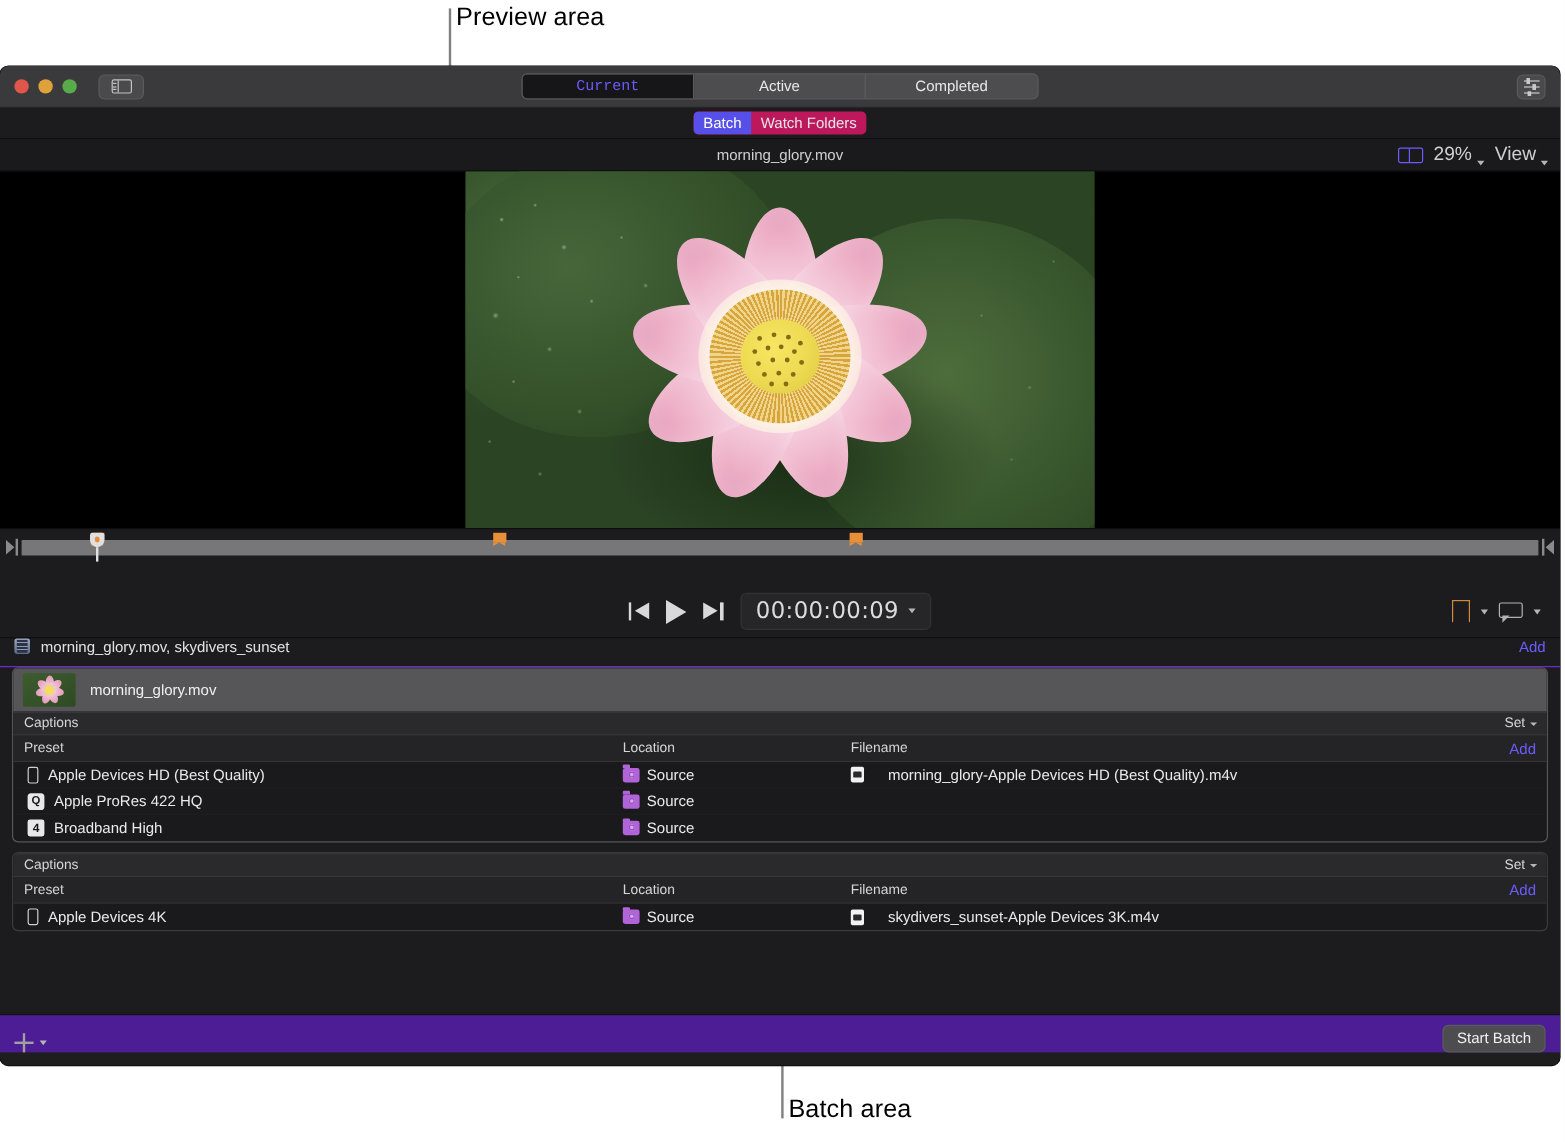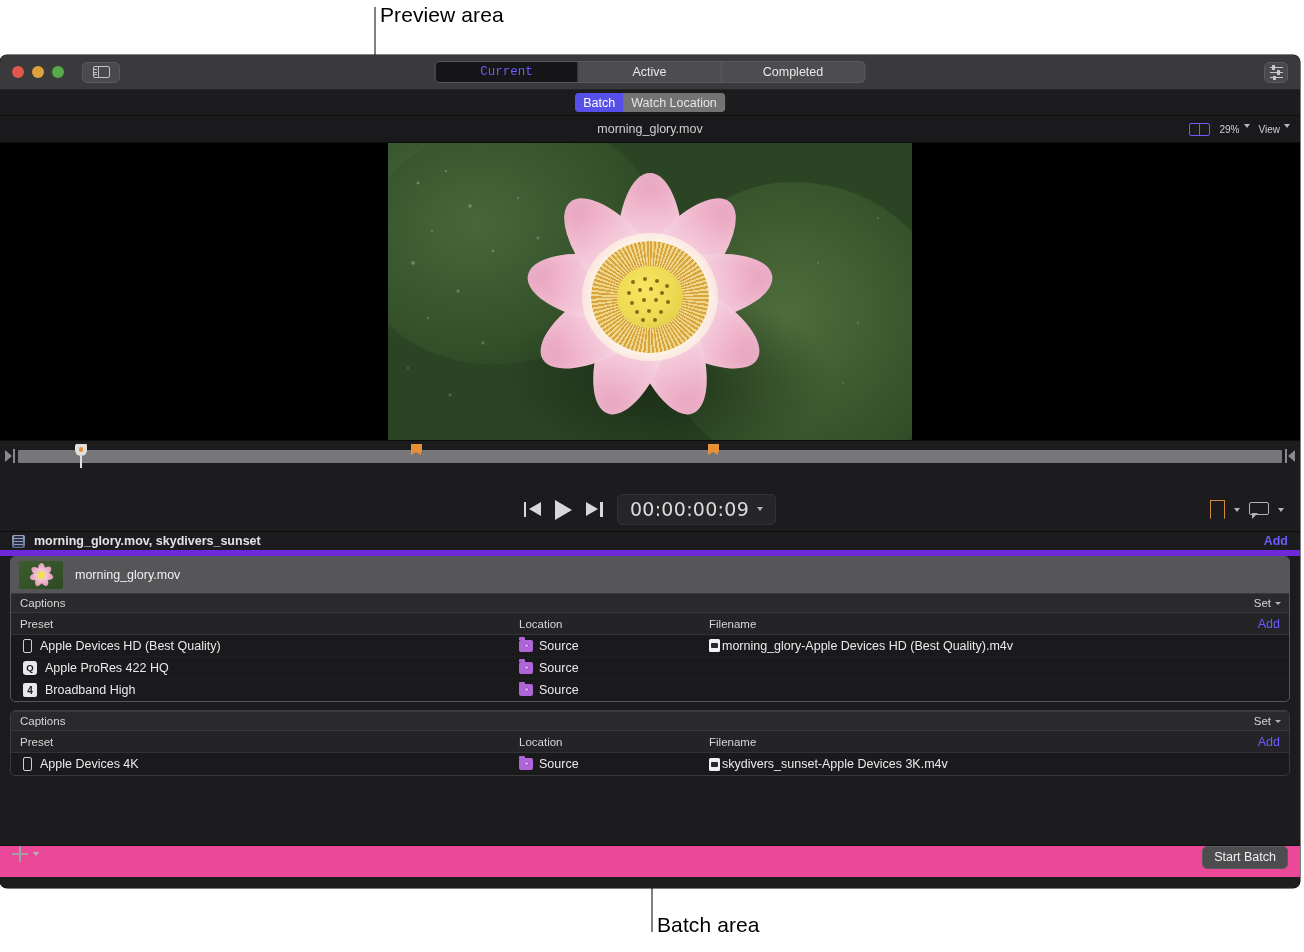--- a/index.html
+++ b/index.html
@@ -109,21 +109,21 @@
   
   .subtoolbar {
     position: relative;
     height: 26px;
     background: #1c1c1e;
     border-bottom: 1px solid #101011;
   }
   .bwseg {
     position: absolute; left: 50%; transform: translateX(-50%); top: 3px;
     display: flex; height: 19px;
-    background: #737373;
+    background: #be185d;
     border-radius: 4px;
     overflow: hidden;
   }
   .bwseg div {
     font-size: 12.5px; color: #e6e6e8;
     padding: 0 8px;
     display: flex; align-items: center;
   }
   .bwseg div.active { background: #5650e8; color: #fff; }
 
@@ -135,21 +135,21 @@
     display: flex; align-items: center; justify-content: center;
     border-bottom: 1px solid #0d0d0e;
   }
   .prevtitle { font-size: 12.5px; color: #d0d0d2; }
   .prevright {
     position: absolute; right: 10px; top: 0; height: 100%;
     display: flex; align-items: center; gap: 9px;
   }
   .split-ico { width: 21px; height: 13px; border: 1.3px solid #6b5cff; border-radius: 2px; display: flex; }
   .split-ico i { width: 50%; border-right: 1.3px solid #6b5cff; display:block; height:100%; }
-  .zoomtxt, .viewtxt { font-size: 10px; color: #d0d0d2; display: flex; align-items: flex-start; gap: 4px; }
+  .zoomtxt, .viewtxt { font-size: 16px; color: #d0d0d2; display: flex; align-items: flex-end; gap: 4px; }
   .chev { width: 0; height: 0; border-left: 3.6px solid transparent; border-right: 3.6px solid transparent; border-top: 4.2px solid #b5b5b7; }
 
   
   .preview {
     position: relative;
     height: 297px;
     background: #000;
     display: flex; align-items: center; justify-content: center;
   }
   .video {
@@ -291,25 +291,24 @@
   .bubble .tail { position:absolute; left: 3px; bottom: -1px; width:0;height:0;
     border-left: 0 solid transparent; border-right: 6px solid transparent; border-top: 6px solid #b2b2b4;}
 
   
   .batch {
     position: relative;
     height: 345px;
     background: #1c1c1e;
   }
   .batch-head {
-    display: flex; align-items: center;
+    display: flex; align-items: flex-start;
     height: 24px;
     padding: 0 12px;
-    border-bottom: 6px solid #6d28d9;
-    font-weight: bold;
+    border-bottom: 1px solid #6d28d9;
   }
   .batch-head .film {
     width: 13px; height: 13px; margin-right: 9px; position: relative;
     background: linear-gradient(180deg,#9aa6c0,#5d6a87);
     border-radius: 2px;
   }
   .batch-head .film::after {
     content:''; position:absolute; left:2px; top:1px; width:9px; height:11px;
     background: repeating-linear-gradient(180deg,#2c3349 0 2px, #8e9ab4 2px 3px);
     border-radius:1px;
@@ -369,44 +368,44 @@
   .c-add { width: 52px; text-align: right; padding-right: 9px; }
 
   .prow {
     display: flex; align-items: center;
     height: 22px;
     font-size: 12.5px; color: #eaeaec;
     border-bottom: 1px solid #1f1f21;
   }
   .prow .c-preset { display: flex; align-items: center; gap: 8px; padding-left: 12px; }
   .prow .c-loc { display: flex; align-items: center; gap: 6px; }
-  .prow .c-file { display: flex; align-items: center; gap: 2px; text-align: center; }
+  .prow .c-file { display: flex; align-items: center; gap: 20px; text-align: center; }
 
   .ico-phone { width: 9px; height: 14px; border: 1.2px solid #cfcfd1; border-radius: 2px; flex:none;}
   .ico-prores { width: 14px; height: 14px; border-radius: 3px; background: #e8e8ea; color: #1a1a1c;
     font-size: 9.5px; display:flex;align-items:center;justify-content:center; font-weight: bold; flex:none;}
   .ico-num { width: 14px; height: 14px; border-radius: 2px; background: #e8e8ea; color: #1a1a1c;
     font-size: 10px; display:flex;align-items:center;justify-content:center; font-weight: bold; flex:none;}
   .ico-folder { width: 14px; height: 12px; background: #b064d8; border-radius: 2px; position: relative; flex:none;}
   .ico-folder::before { content:''; position:absolute; left:0; top:-2.5px; width:6px;height:3px;background:#b064d8;border-radius:1px 1px 0 0;}
   .ico-folder::after { content:''; position:absolute; left:4.5px; top:3px; width:5px;height:5px;border-radius:50%;
     background:#d9a8f0; box-shadow: 0 0 0 1px #9550c0 inset;}
   .ico-doc { width: 11px; height: 13px; background: #f2f2f4; border-radius: 1.5px; position: relative; flex:none;}
   .ico-doc::after { content:''; position:absolute; left:2px; top:4px; width:7px;height:5px;background:#2a2a2c; border-radius:1px;}
   .ico-doc.blue::after { background:#4a7fd4; border-radius:50%; left:2.5px; width:6px;height:6px;}
 
   .job-spacer { height: 8px; }
 
   
   .bottombar {
     position: absolute; left: 0; right: 0; bottom: 0;
     height: 32px;
-    background: #ec4899;
+    background: #4c1d95;
     border-top: 1px solid #111113;
-    display: flex; align-items: flex-start;
+    display: flex; align-items: flex-end;
     padding: 0 12px;
   }
   .plus-wrap { display: flex; align-items: center; gap: 5px; }
   .plus { position: relative; width: 16px; height: 16px; }
   .plus::before, .plus::after { content:''; position:absolute; background:#a0a0a2; }
   .plus::before { left: 0; top: 7px; width: 16px; height: 1.6px; }
   .plus::after { left: 7.2px; top: 0; width: 1.6px; height: 16px; }
   .bottom-spacer { flex: 1; }
   .start-batch {
     background: #4d4d4f; color: #f0f0f2;
@@ -455,21 +454,21 @@
           <div class="row a"></div>
             <div class="row b"></div>
             <div class="row c"></div>
         </div>
       </div>
     </div>
 
     <div class="subtoolbar">
       <div class="bwseg">
         <div class="active">Batch</div>
-        <div>Watch Location</div>
+        <div>Watch Folders</div>
       </div>
     </div>
 
     <div class="prevhead">
       <div class="prevtitle">morning_glory.mov</div>
       <div class="prevright">
         <div class="split-ico">
             <i></i>
           </div>
         <div class="zoomtxt">

